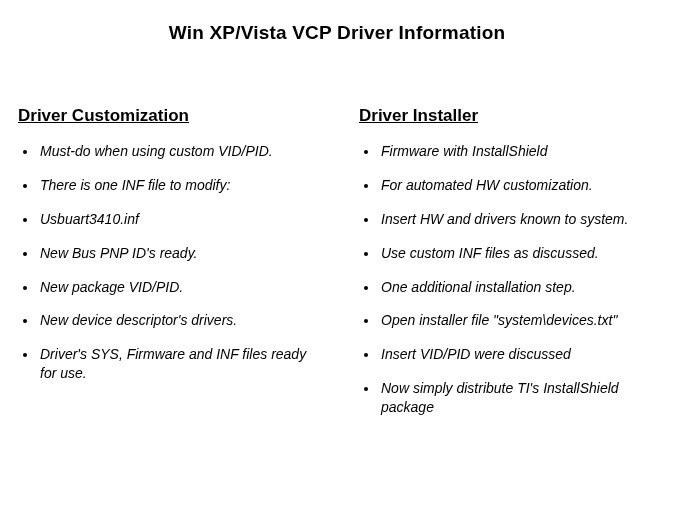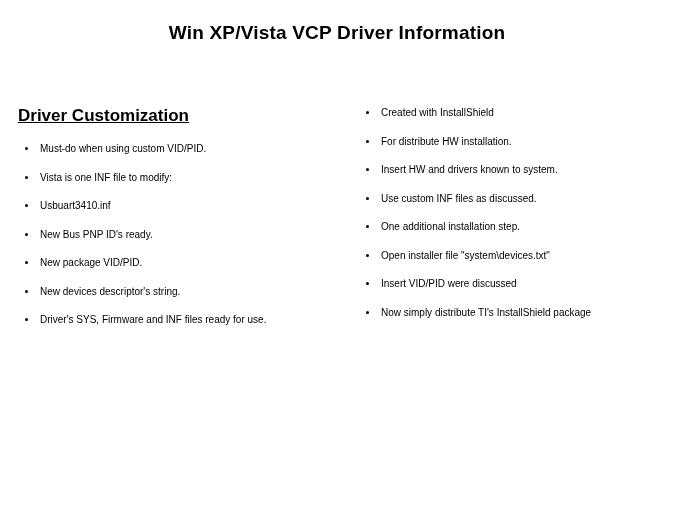--- a/index.html
+++ b/index.html
@@ -34,50 +34,52 @@
       font-size: 17px;
       text-decoration: underline;
       margin-bottom: 16px;
     }
     .bullets {
       list-style: disc;
       padding-left: 20px;
       margin: 0;
     }
     .bullets li {
-      font-size: 10px;
+      font-size: 14px;
       line-height: 1.35;
       margin-bottom: 15px;
       padding-left: 2px;
+      font-style: italic;
     }
   </style>
 </head>
 <body>
 
 <div class="slide">
   <div class="title">Win XP/Vista VCP Driver Information</div>
   <div class="cols">
 
     <div class="col">
       <div class="col-heading">Driver Customization</div>
       <ul class="bullets">
         <li>Must-do when using custom VID/PID.</li>
-        <li>Vista is one INF file to modify:</li>
+        <li>There is one INF file to modify:</li>
         <li>Usbuart3410.inf</li>
         <li>New Bus PNP ID's ready.</li>
         <li>New package VID/PID.</li>
-        <li>New devices descriptor's string.</li>
+        <li>New device descriptor's drivers.</li>
         <li>Driver's SYS, Firmware and INF files ready for use.</li>
       </ul>
     </div>
 
     <div class="col">
+      <div class="col-heading">Driver Installer</div>
       <ul class="bullets">
-        <li>Created with InstallShield</li>
-        <li>For distribute HW installation.</li>
+        <li>Firmware with InstallShield</li>
+        <li>For automated HW customization.</li>
         <li>Insert HW and drivers known to system.</li>
         <li>Use custom INF files as discussed.</li>
         <li>One additional installation step.</li>
         <li>Open installer file "system\devices.txt"</li>
         <li>Insert VID/PID were discussed</li>
         <li>Now simply distribute TI's InstallShield package</li>
       </ul>
     </div>
 
   </div>

